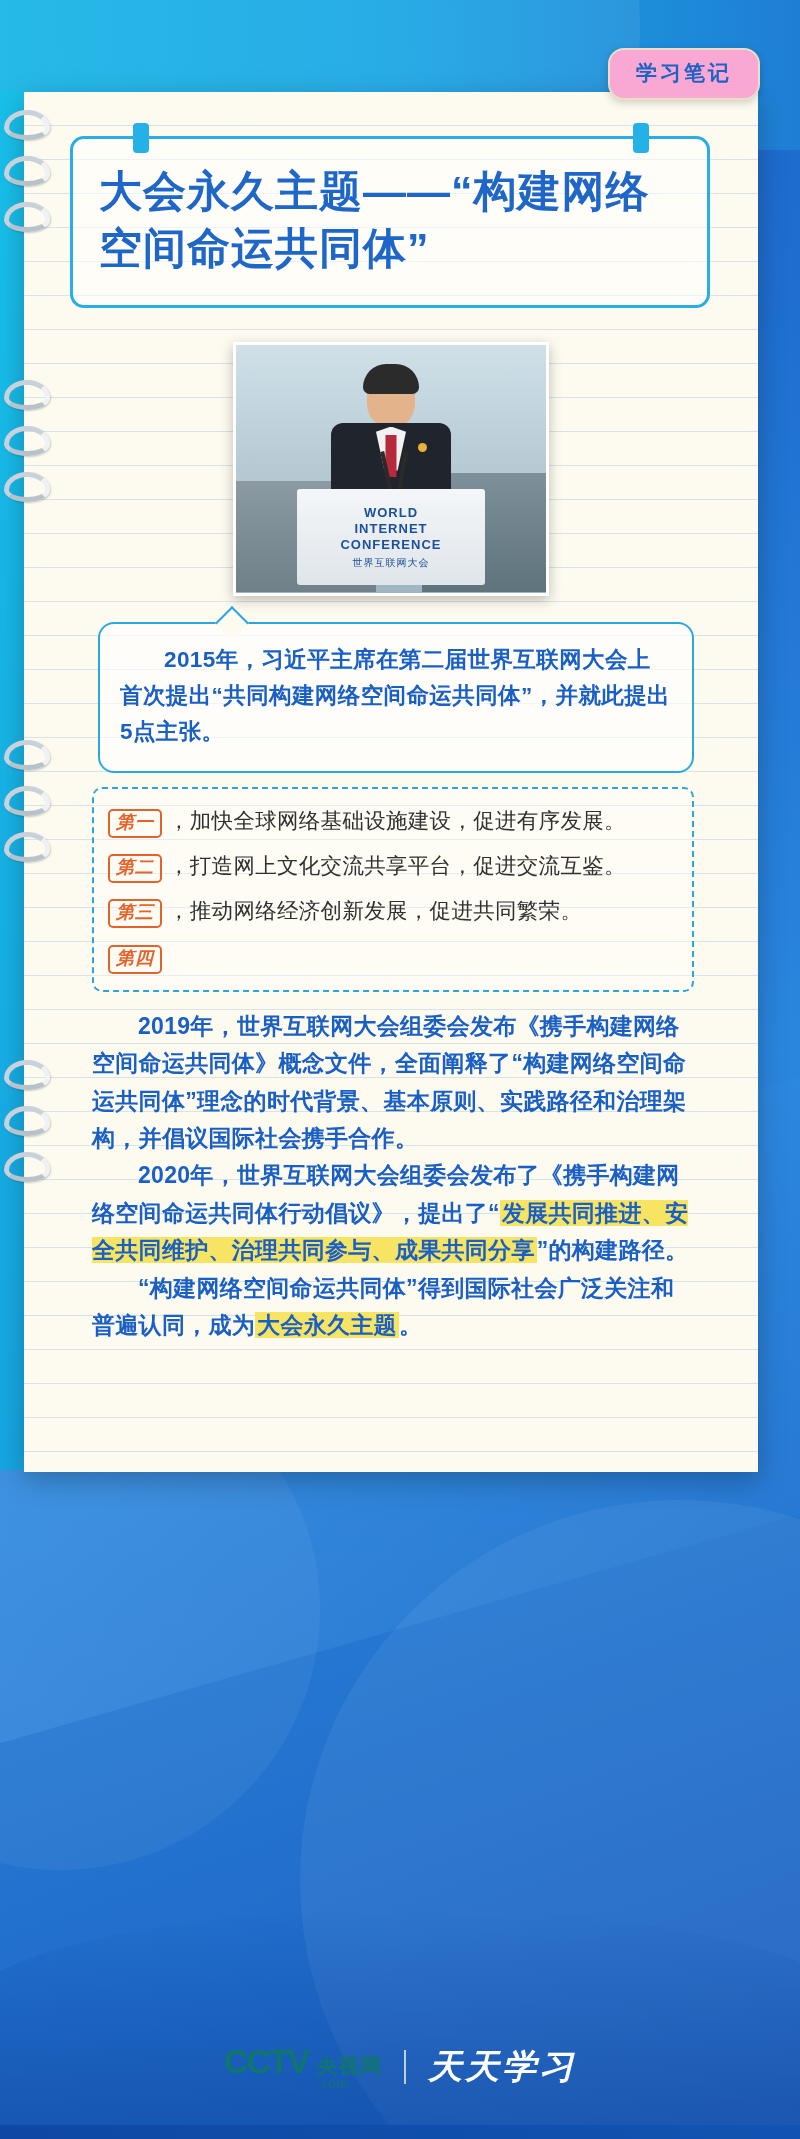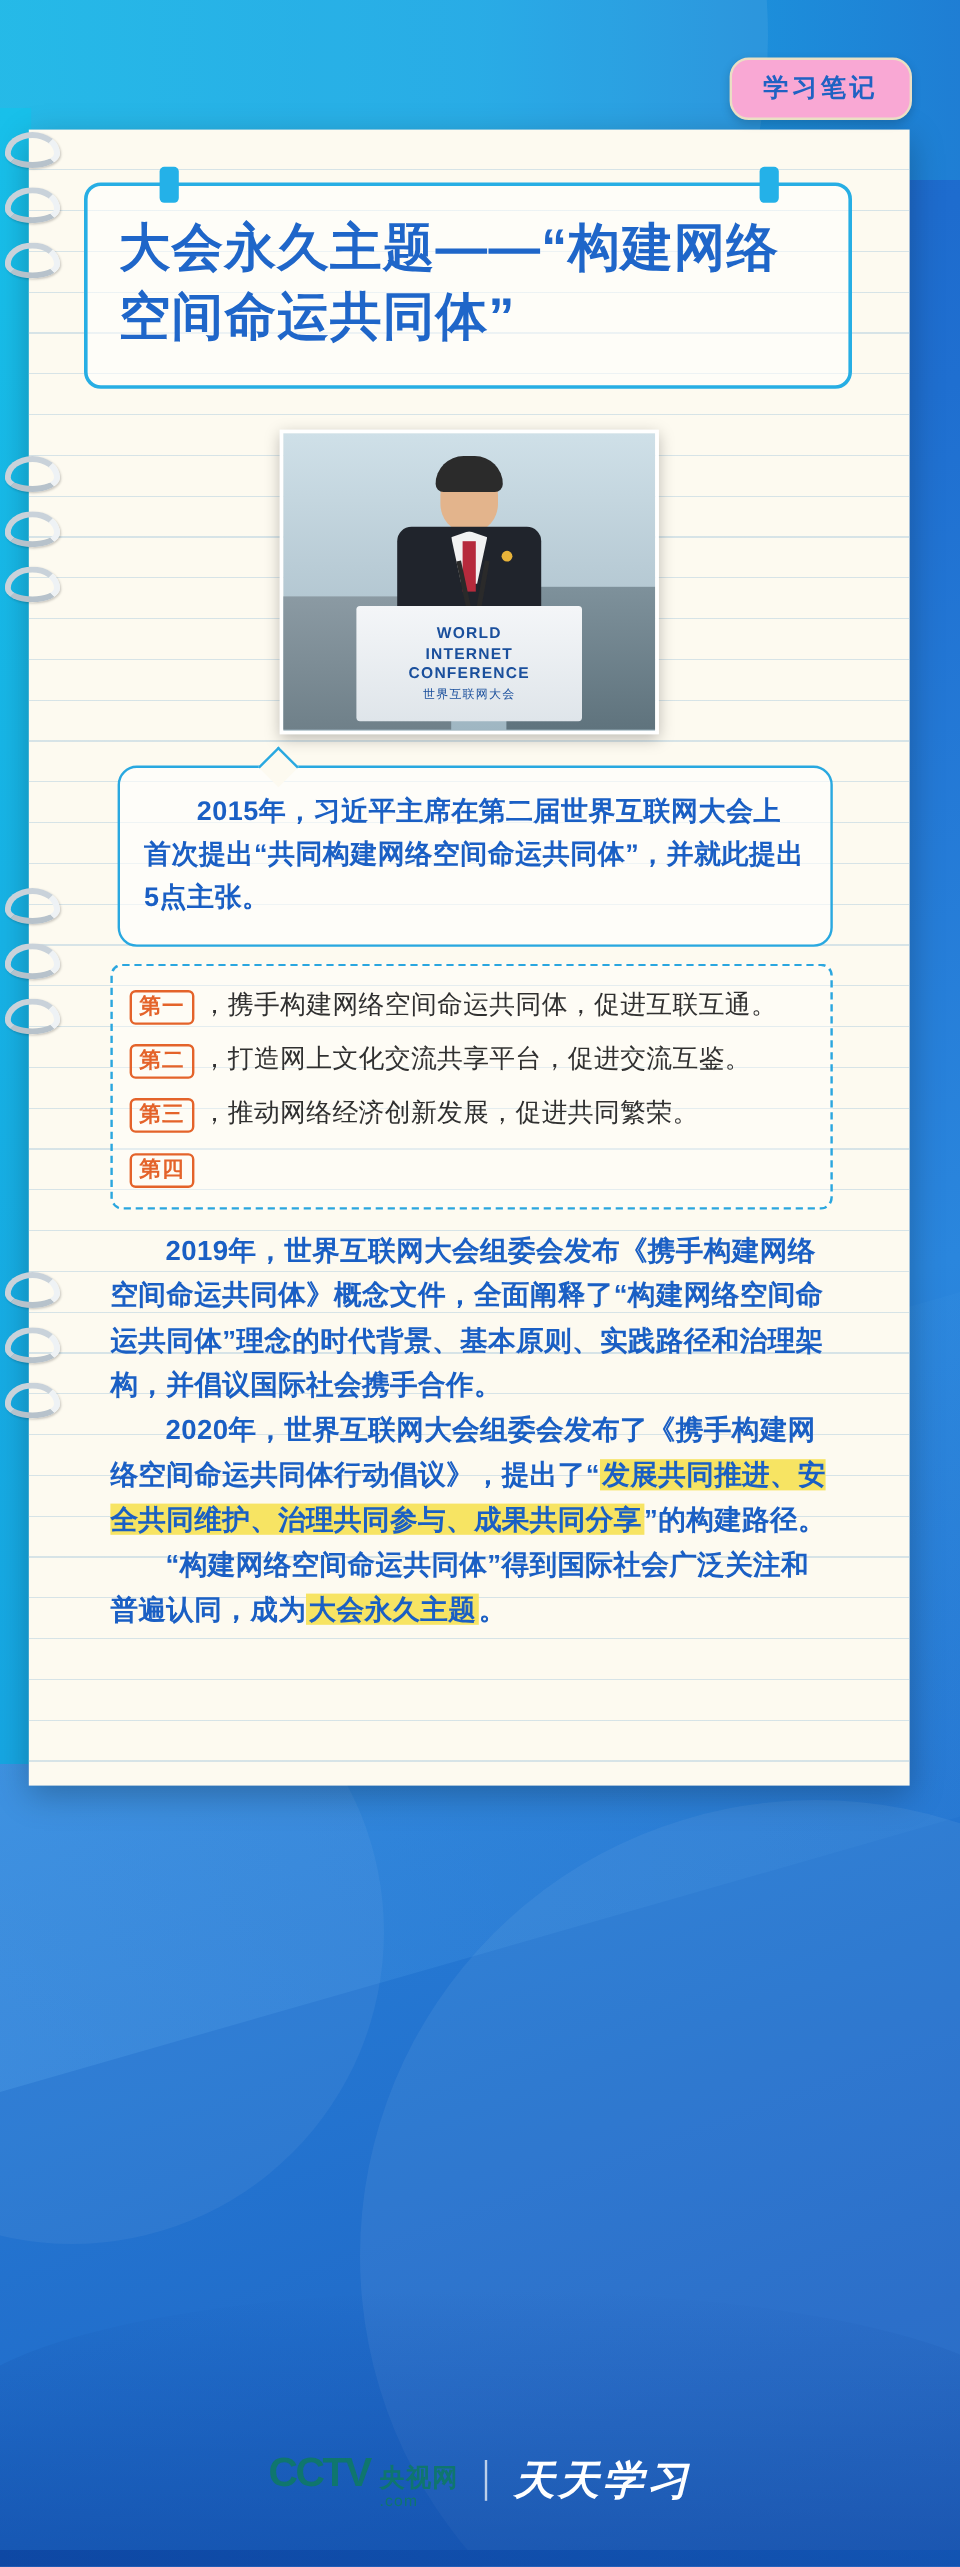--- a/index.html
+++ b/index.html
@@ -44,21 +44,21 @@
     font-size: 21px;
     font-weight: bold;
     letter-spacing: 3px;
     box-shadow: 0 3px 8px rgba(0,0,0,0.18);
     z-index: 6;
   }
 
   
   .paper {
     position: absolute;
-    left: 24px; top: 108px;
+    left: 24px; top: 92px;
     width: 734px; height: 1380px;
     background: #fdfaf0;
     background-image: repeating-linear-gradient(
       to bottom,
       rgba(255,255,255,0) 0px,
       rgba(255,255,255,0) 33px,
       rgba(168,200,220,0.45) 33px,
       rgba(168,200,220,0.45) 34px
     );
     box-shadow: 0 8px 26px rgba(0,0,0,0.25);
@@ -178,20 +178,21 @@
     flex: none;
     display: inline-block;
     border: 2px solid #e4632a;
     color: #e4632a;
     font-size: 18px; font-weight: bold;
     padding: 2px 6px 3px;
     border-radius: 5px;
     line-height: 1.1;
     margin-top: 4px;
     letter-spacing: 1px;
+    font-style: italic;
   }
   .point-text {
     color: #303030; font-size: 21.5px; line-height: 1.55; margin-left: 6px;
     letter-spacing: 0.3px;
   }
 
   
   .paras { margin: 16px 28px 0 30px; }
   .paras p {
     color: #1a5fc4; font-size: 23px; font-weight: bold; line-height: 1.63;
@@ -273,21 +274,21 @@
       </div>
     </div>
 
     <div class="bubble">
       <p>2015年，习近平主席在第二届世界互联网大会上首次提出“共同构建网络空间命运共同体”，并就此提出5点主张。</p>
     </div>
 
     <div class="points-box">
       <div class="point-row">
         <span class="badge">第一</span>
-        <span class="point-text">，携手构建网络空间命运共同体，促进互联互通。</span>
+        <span class="point-text">，加快全球网络基础设施建设，促进有序发展。</span>
       </div>
       <div class="point-row">
         <span class="badge">第二</span>
         <span class="point-text">，打造网上文化交流共享平台，促进交流互鉴。</span>
       </div>
       <div class="point-row">
         <span class="badge">第三</span>
         <span class="point-text">，推动网络经济创新发展，促进共同繁荣。</span>
       </div>
       <div class="point-row">

